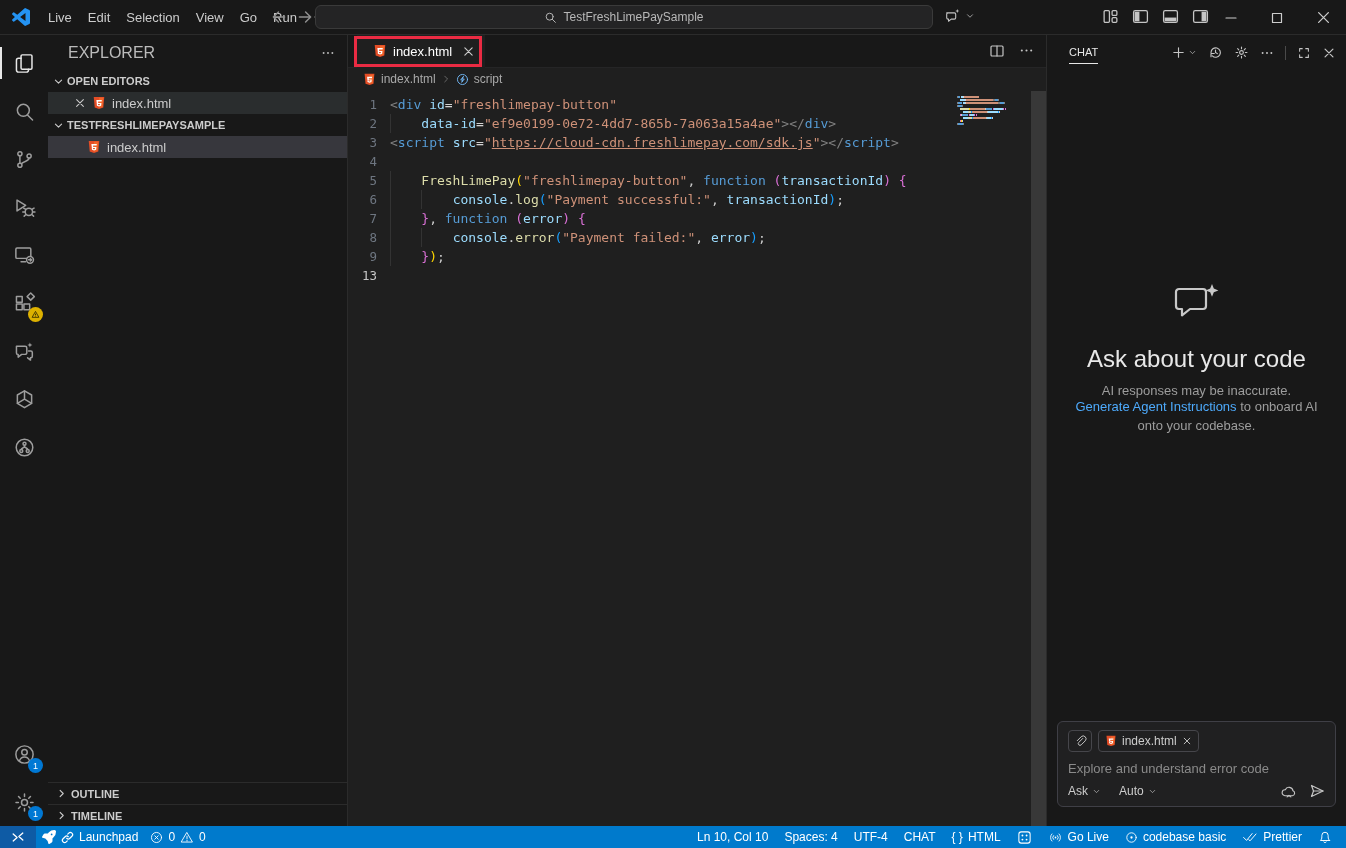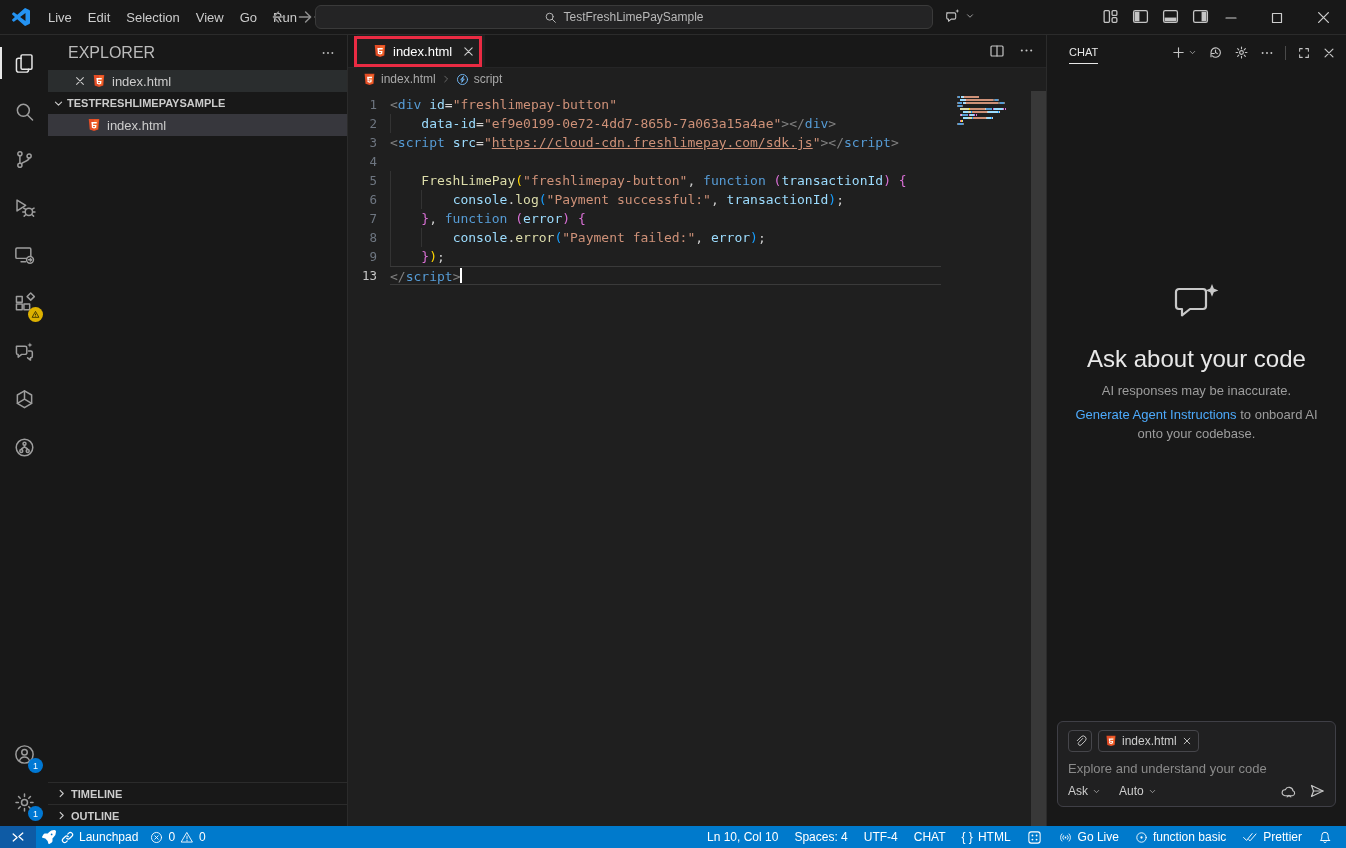--- a/index.html
+++ b/index.html
@@ -73,21 +73,21 @@
   .edit-scrollbar{position:absolute;top:1px;right:0;bottom:0;width:15px;background:rgba(121,121,121,0.28)}
 
   
   .chat{width:300px;background:#181818;border-left:1px solid #2b2b2b;position:relative;display:flex;flex-direction:column}
   .chat-header{height:35px;display:flex;align-items:center;padding:0 10px 0 22px}
   .chat-tab{font-size:11px;color:#e7e7e7;padding-bottom:5px;border-bottom:1px solid #e7e7e7;margin-top:4px}
   .chat-actions{margin-left:auto;display:flex;align-items:center;gap:11px}
   .vsep{width:1px;height:14px;background:#4a4a4a}
   .chat-empty{margin-top:212px;text-align:center;padding:0 20px}
   .chat-empty h2{font-size:24px;font-weight:400;color:#e8e8e8;margin:16px 0 10px}
-  .chat-note{font-size:13px;color:#9d9d9d;margin-bottom:8px}
+  .chat-note{font-size:13px;color:#9d9d9d;margin-bottom:0}
   .chat-link-line{font-size:13px;color:#9d9d9d;width:250px;margin:0 auto;line-height:1.45}
   .chat-link-line a{color:var(--c-link_blue,#4daafc);text-decoration:none}
   .chat-input{position:absolute;left:10px;right:10px;bottom:19px;height:86px;background:#202021;border:1px solid #3f3f46;border-radius:6px;padding:8px 10px}
   .ci-row1{display:flex;align-items:center;gap:6px}
   .clip-btn{width:24px;height:22px;border:1px solid #46464b;border-radius:4px;display:flex;align-items:center;justify-content:center}
   .chip{height:22px;display:flex;align-items:center;gap:5px;padding:0 6px;border:1px solid #46464b;border-radius:4px;font-size:12px;color:#cccccc}
   .ci-placeholder{margin-top:9px;font-size:13px;color:#8a8a8a}
   .ci-row3{position:absolute;left:10px;right:10px;bottom:7px;display:flex;align-items:center;gap:18px;font-size:12px;color:#cccccc}
   .ci-dd{display:flex;align-items:center;gap:4px}
   .ci-right{margin-left:auto;display:flex;align-items:center;gap:12px}
@@ -298,20 +298,26 @@
         <span>
             <svg width="14" height="14" viewBox="0 0 16 16">
               <g fill="#bbbbbb">
                 <circle cx="3" cy="8" r="1.1"></circle>
                 <circle cx="8" cy="8" r="1.1"></circle>
                 <circle cx="13" cy="8" r="1.1"></circle>
               </g>
             </svg>
           </span>
       </div>
+      <div class="sb-section">
+        <svg width="11" height="11" viewBox="0 0 16 16" class="ico" style="stroke:#cccccc;stroke-width:1.6">
+            <path d="M3.5 6l4.5 4.5L12.5 6"></path>
+          </svg>
+        <span>OPEN EDITORS</span>
+      </div>
       <div class="sb-row hovered" style="padding-left:26px">
         <span>
             <svg width="12" height="12" viewBox="0 0 16 16" class="ico" style="stroke:#cccccc;stroke-width:1.4">
               <path d="M3.5 3.5l9 9M12.5 3.5l-9 9"></path>
             </svg>
           </span>
         <svg class="html-ico" viewBox="0 0 16 16">
             <path d="M2 1h12l-1.1 12.2L8 14.8l-4.9-1.6z" fill="#e44d26"></path>
             <path d="M8 2.1v11.5l4-1.3L12.9 2.1z" fill="#f16529"></path>
             <path d="M5 4.5h6.2l-.2 1.9H7.1v1.5h3.7l-.35 3.2L8 11.9l-2.4-.8-.16-1.9h1.45l.08 1 1.03.3 1.04-.3.11-1.2H5.5z" fill="#ffffff"></path>
@@ -330,27 +336,27 @@
             <path d="M8 2.1v11.5l4-1.3L12.9 2.1z" fill="#f16529"></path>
             <path d="M5 4.5h6.2l-.2 1.9H7.1v1.5h3.7l-.35 3.2L8 11.9l-2.4-.8-.16-1.9h1.45l.08 1 1.03.3 1.04-.3.11-1.2H5.5z" fill="#ffffff"></path>
           </svg>
         <span>index.html</span>
       </div>
       <div class="sb-bottom">
         <div class="sb-collapsed">
           <svg width="11" height="11" viewBox="0 0 16 16" class="ico" style="stroke:#cccccc;stroke-width:1.6">
               <path d="M6 3.5 10.5 8 6 12.5"></path>
             </svg>
-          <span>TIMELINE</span>
+          <span>OUTLINE</span>
         </div>
         <div class="sb-collapsed">
           <svg width="11" height="11" viewBox="0 0 16 16" class="ico" style="stroke:#cccccc;stroke-width:1.6">
               <path d="M6 3.5 10.5 8 6 12.5"></path>
             </svg>
-          <span>OUTLINE</span>
+          <span>TIMELINE</span>
         </div>
       </div>
     </aside>
 
     <section class="editor">
       <div class="tabbar">
         <div class="tab">
           <svg class="html-ico" viewBox="0 0 16 16">
               <path d="M2 1h12l-1.1 12.2L8 14.8l-4.9-1.6z" fill="#e44d26"></path>
               <path d="M8 2.1v11.5l4-1.3L12.9 2.1z" fill="#f16529"></path>
@@ -432,21 +438,20 @@
             <div class="code-line">
               <span class="ln">8</span>
               <span class="line-body"><i class="guide" style="left: 0ch;"></i><i class="guide" style="left: 4ch;"></i><span class="tok-d">        </span><span class="tok-v">console</span><span class="tok-d">.</span><span class="tok-f">error</span><span class="tok-b3">(</span><span class="tok-s">"Payment failed:"</span><span class="tok-d">, </span><span class="tok-v">error</span><span class="tok-b3">)</span><span class="tok-d">;</span></span>
             </div>
             <div class="code-line">
               <span class="ln">9</span>
               <span class="line-body"><i class="guide" style="left: 0ch;"></i><span class="tok-d">    </span><span class="tok-b2">}</span><span class="tok-b1">)</span><span class="tok-d">;</span></span>
             </div>
             <div class="code-line active">
               <span class="ln">13</span>
-              <span class="line-body"><span class="tok-c">&lt;/</span><span class="tok-t">script</span><span class="tok-c">&gt;</span><span class="cursor"></span></span>
             </div>
           </div>
         <div class="minimap" id="minimap">
             <div class="mm-line"><span class="mm-seg" style="width: 1px; background: rgb(128, 128, 128);"></span><span class="mm-seg" style="width: 2.16px; background: rgb(86, 156, 214);"></span><span class="mm-seg" style="width: 1px;"></span><span class="mm-seg" style="width: 1.44px; background: rgb(156, 220, 254);"></span><span class="mm-seg" style="width: 1px; background: rgb(212, 212, 212);"></span><span class="mm-seg" style="width: 15.12px; background: rgb(206, 145, 120);"></span></div>
             <div class="mm-line"><span class="mm-seg" style="width: 2.88px;"></span><span class="mm-seg" style="width: 5.04px; background: rgb(156, 220, 254);"></span><span class="mm-seg" style="width: 1px; background: rgb(212, 212, 212);"></span><span class="mm-seg" style="width: 27.36px; background: rgb(206, 145, 120);"></span><span class="mm-seg" style="width: 2.16px; background: rgb(128, 128, 128);"></span><span class="mm-seg" style="width: 2.16px; background: rgb(86, 156, 214);"></span><span class="mm-seg" style="width: 1px; background: rgb(128, 128, 128);"></span></div>
             <div class="mm-line"><span class="mm-seg" style="width: 1px; background: rgb(128, 128, 128);"></span><span class="mm-seg" style="width: 4.32px; background: rgb(86, 156, 214);"></span><span class="mm-seg" style="width: 1px;"></span><span class="mm-seg" style="width: 2.16px; background: rgb(156, 220, 254);"></span><span class="mm-seg" style="width: 1px; background: rgb(212, 212, 212);"></span><span class="mm-seg" style="width: 1px; background: rgb(206, 145, 120);"></span><span class="mm-seg" style="width: 29.52px; background: rgb(206, 145, 120);"></span><span class="mm-seg" style="width: 1px; background: rgb(206, 145, 120);"></span><span class="mm-seg" style="width: 2.16px; background: rgb(128, 128, 128);"></span><span class="mm-seg" style="width: 4.32px; background: rgb(86, 156, 214);"></span><span class="mm-seg" style="width: 1px; background: rgb(128, 128, 128);"></span></div>
             <div class="mm-line"><span class="mm-seg" style="width: 1px; background: rgb(128, 128, 128);"></span><span class="mm-seg" style="width: 4.32px; background: rgb(86, 156, 214);"></span><span class="mm-seg" style="width: 1px; background: rgb(128, 128, 128);"></span></div>
             <div class="mm-line"><span class="mm-seg" style="width: 2.88px;"></span><span class="mm-seg" style="width: 8.64px; background: rgb(220, 220, 170);"></span><span class="mm-seg" style="width: 1px; background: rgb(255, 215, 0);"></span><span class="mm-seg" style="width: 15.12px; background: rgb(206, 145, 120);"></span><span class="mm-seg" style="width: 1.44px; background: rgb(204, 204, 204);"></span><span class="mm-seg" style="width: 5.76px; background: rgb(86, 156, 214);"></span><span class="mm-seg" style="width: 1px;"></span><span class="mm-seg" style="width: 1px; background: rgb(218, 112, 214);"></span><span class="mm-seg" style="width: 9.36px; background: rgb(156, 220, 254);"></span><span class="mm-seg" style="width: 1px; background: rgb(218, 112, 214);"></span><span class="mm-seg" style="width: 1px;"></span><span class="mm-seg" style="width: 1px; background: rgb(218, 112, 214);"></span></div>
             <div class="mm-line"><span class="mm-seg" style="width: 5.76px;"></span><span class="mm-seg" style="width: 5.04px; background: rgb(156, 220, 254);"></span><span class="mm-seg" style="width: 1px; background: rgb(204, 204, 204);"></span><span class="mm-seg" style="width: 2.16px; background: rgb(220, 220, 170);"></span><span class="mm-seg" style="width: 1px; background: rgb(23, 159, 255);"></span><span class="mm-seg" style="width: 15.12px; background: rgb(206, 145, 120);"></span><span class="mm-seg" style="width: 1.44px; background: rgb(204, 204, 204);"></span><span class="mm-seg" style="width: 9.36px; background: rgb(156, 220, 254);"></span><span class="mm-seg" style="width: 1px; background: rgb(23, 159, 255);"></span><span class="mm-seg" style="width: 1px; background: rgb(204, 204, 204);"></span></div>
             <div class="mm-line"><span class="mm-seg" style="width: 2.88px;"></span><span class="mm-seg" style="width: 1px; background: rgb(218, 112, 214);"></span><span class="mm-seg" style="width: 1.44px; background: rgb(204, 204, 204);"></span><span class="mm-seg" style="width: 5.76px; background: rgb(86, 156, 214);"></span><span class="mm-seg" style="width: 1px;"></span><span class="mm-seg" style="width: 1px; background: rgb(218, 112, 214);"></span><span class="mm-seg" style="width: 3.6px; background: rgb(156, 220, 254);"></span><span class="mm-seg" style="width: 1px; background: rgb(218, 112, 214);"></span><span class="mm-seg" style="width: 1px;"></span><span class="mm-seg" style="width: 1px; background: rgb(218, 112, 214);"></span></div>
@@ -533,21 +538,21 @@
                 <path d="M5 4.5h6.2l-.2 1.9H7.1v1.5h3.7l-.35 3.2L8 11.9l-2.4-.8-.16-1.9h1.45l.08 1 1.03.3 1.04-.3.11-1.2H5.5z" fill="#ffffff"></path>
               </svg>
             <span>index.html</span>
             <span>
                 <svg width="10" height="10" viewBox="0 0 16 16" class="ico" style="stroke:#c5c5c5;stroke-width:1.5">
                   <path d="M3.5 3.5l9 9M12.5 3.5l-9 9"></path>
                 </svg>
               </span>
           </span>
         </div>
-        <div class="ci-placeholder">Explore and understand your code</div>
+        <div class="ci-placeholder">Explore and understand error code</div>
         <div class="ci-row3">
           <span class="ci-dd">
             <span>Ask</span>
             <svg width="9" height="9" viewBox="0 0 16 16" class="ico" style="stroke:#c5c5c5">
                 <path d="M4 6l4 4 4-4"></path>
               </svg>
           </span>
           <span class="ci-dd">
             <span>Auto</span>
             <svg width="9" height="9" viewBox="0 0 16 16" class="ico" style="stroke:#c5c5c5">
@@ -631,21 +636,21 @@
             <circle cx="8" cy="8" r="1.1" fill="#fff" stroke="none"></circle>
             <path d="M5.6 5.6a3.4 3.4 0 0 0 0 4.8M10.4 5.6a3.4 3.4 0 0 1 0 4.8M3.6 3.6a6.2 6.2 0 0 0 0 8.8M12.4 3.6a6.2 6.2 0 0 1 0 8.8"></path>
           </svg>
         <span>Go Live</span>
       </span>
       <span class="st-item">
         <svg width="13" height="13" viewBox="0 0 16 16" class="ico-w">
             <circle cx="8" cy="8" r="5.8"></circle>
             <circle cx="8" cy="8" r="1.4" fill="#fff" stroke="none"></circle>
           </svg>
-        <span>function basic</span>
+        <span>codebase basic</span>
       </span>
       <span class="st-item">
         <svg width="16" height="12" viewBox="0 0 18 14" class="ico-w">
             <path d="M1.5 7.5 5 11 11.5 3M7.5 10l1.5 1.5L16 3.5"></path>
           </svg>
         <span>Prettier</span>
       </span>
       <span class="st-item">
         <svg width="14" height="14" viewBox="0 0 16 16" class="ico-w">
             <path d="M13.2 12H2.8c1-1 1.6-2 1.6-4.2V6.2a3.6 3.6 0 0 1 7.2 0v1.6c0 2.2.6 3.2 1.6 4.2z"></path>

